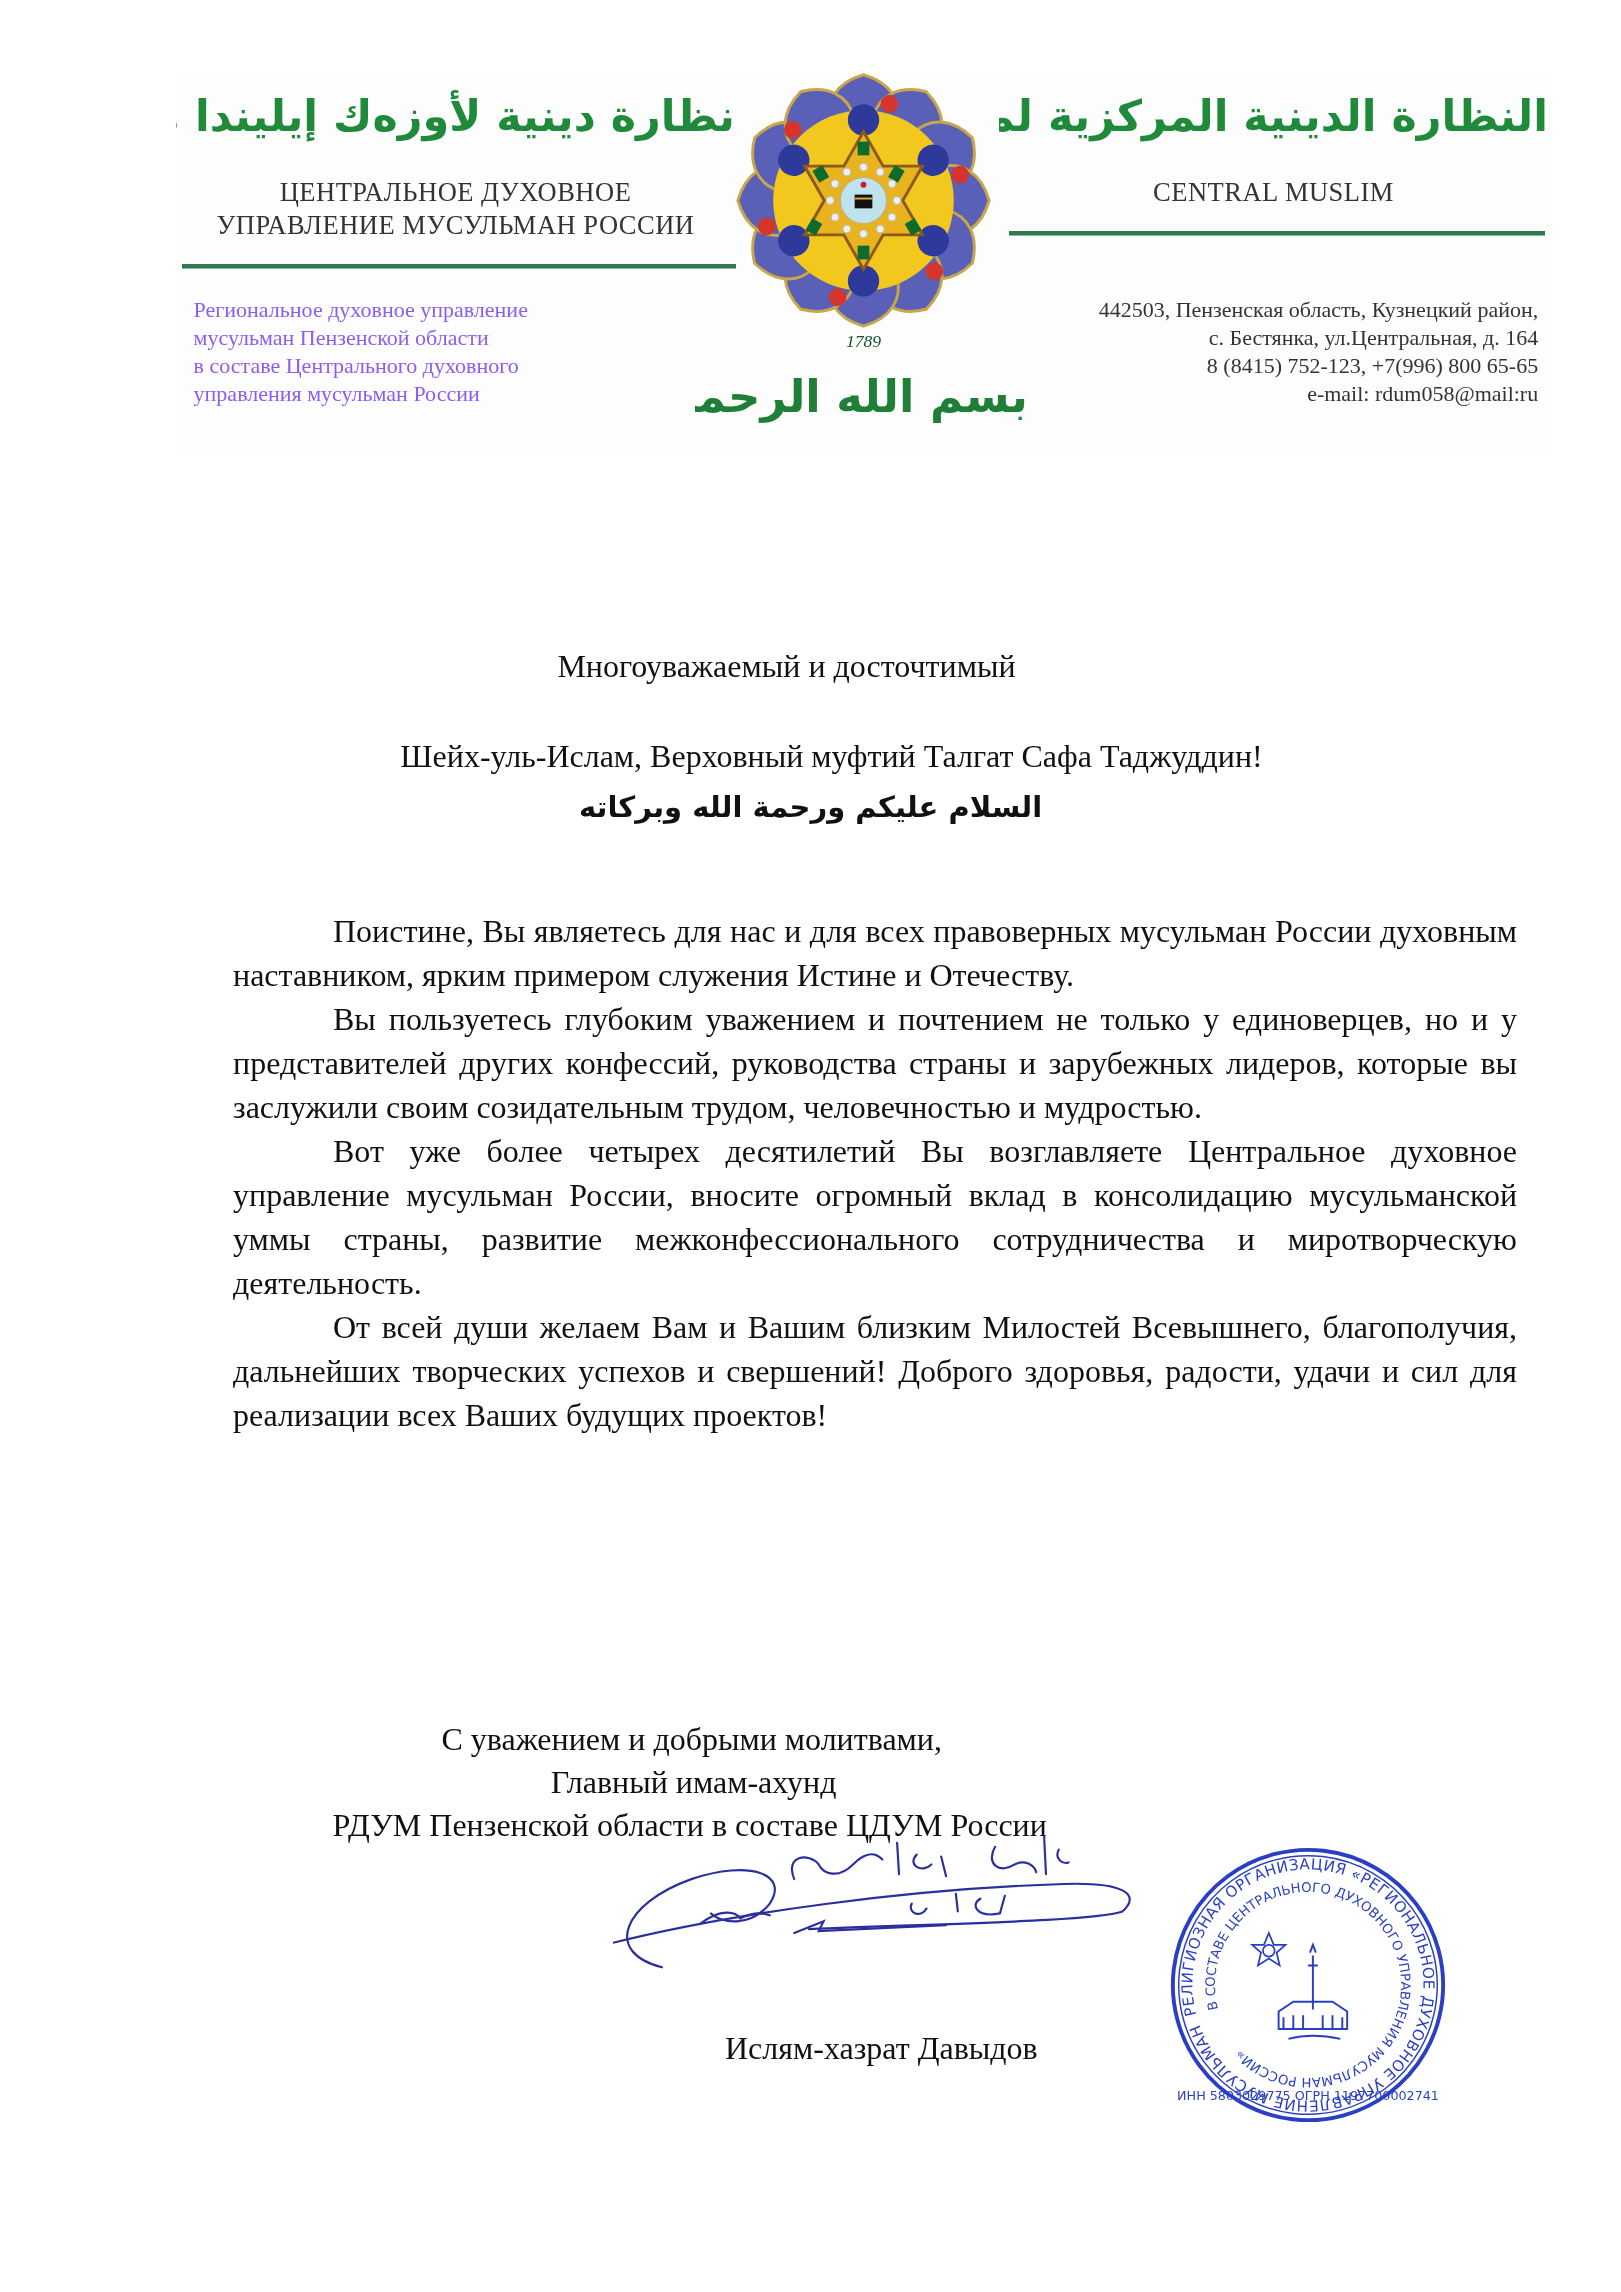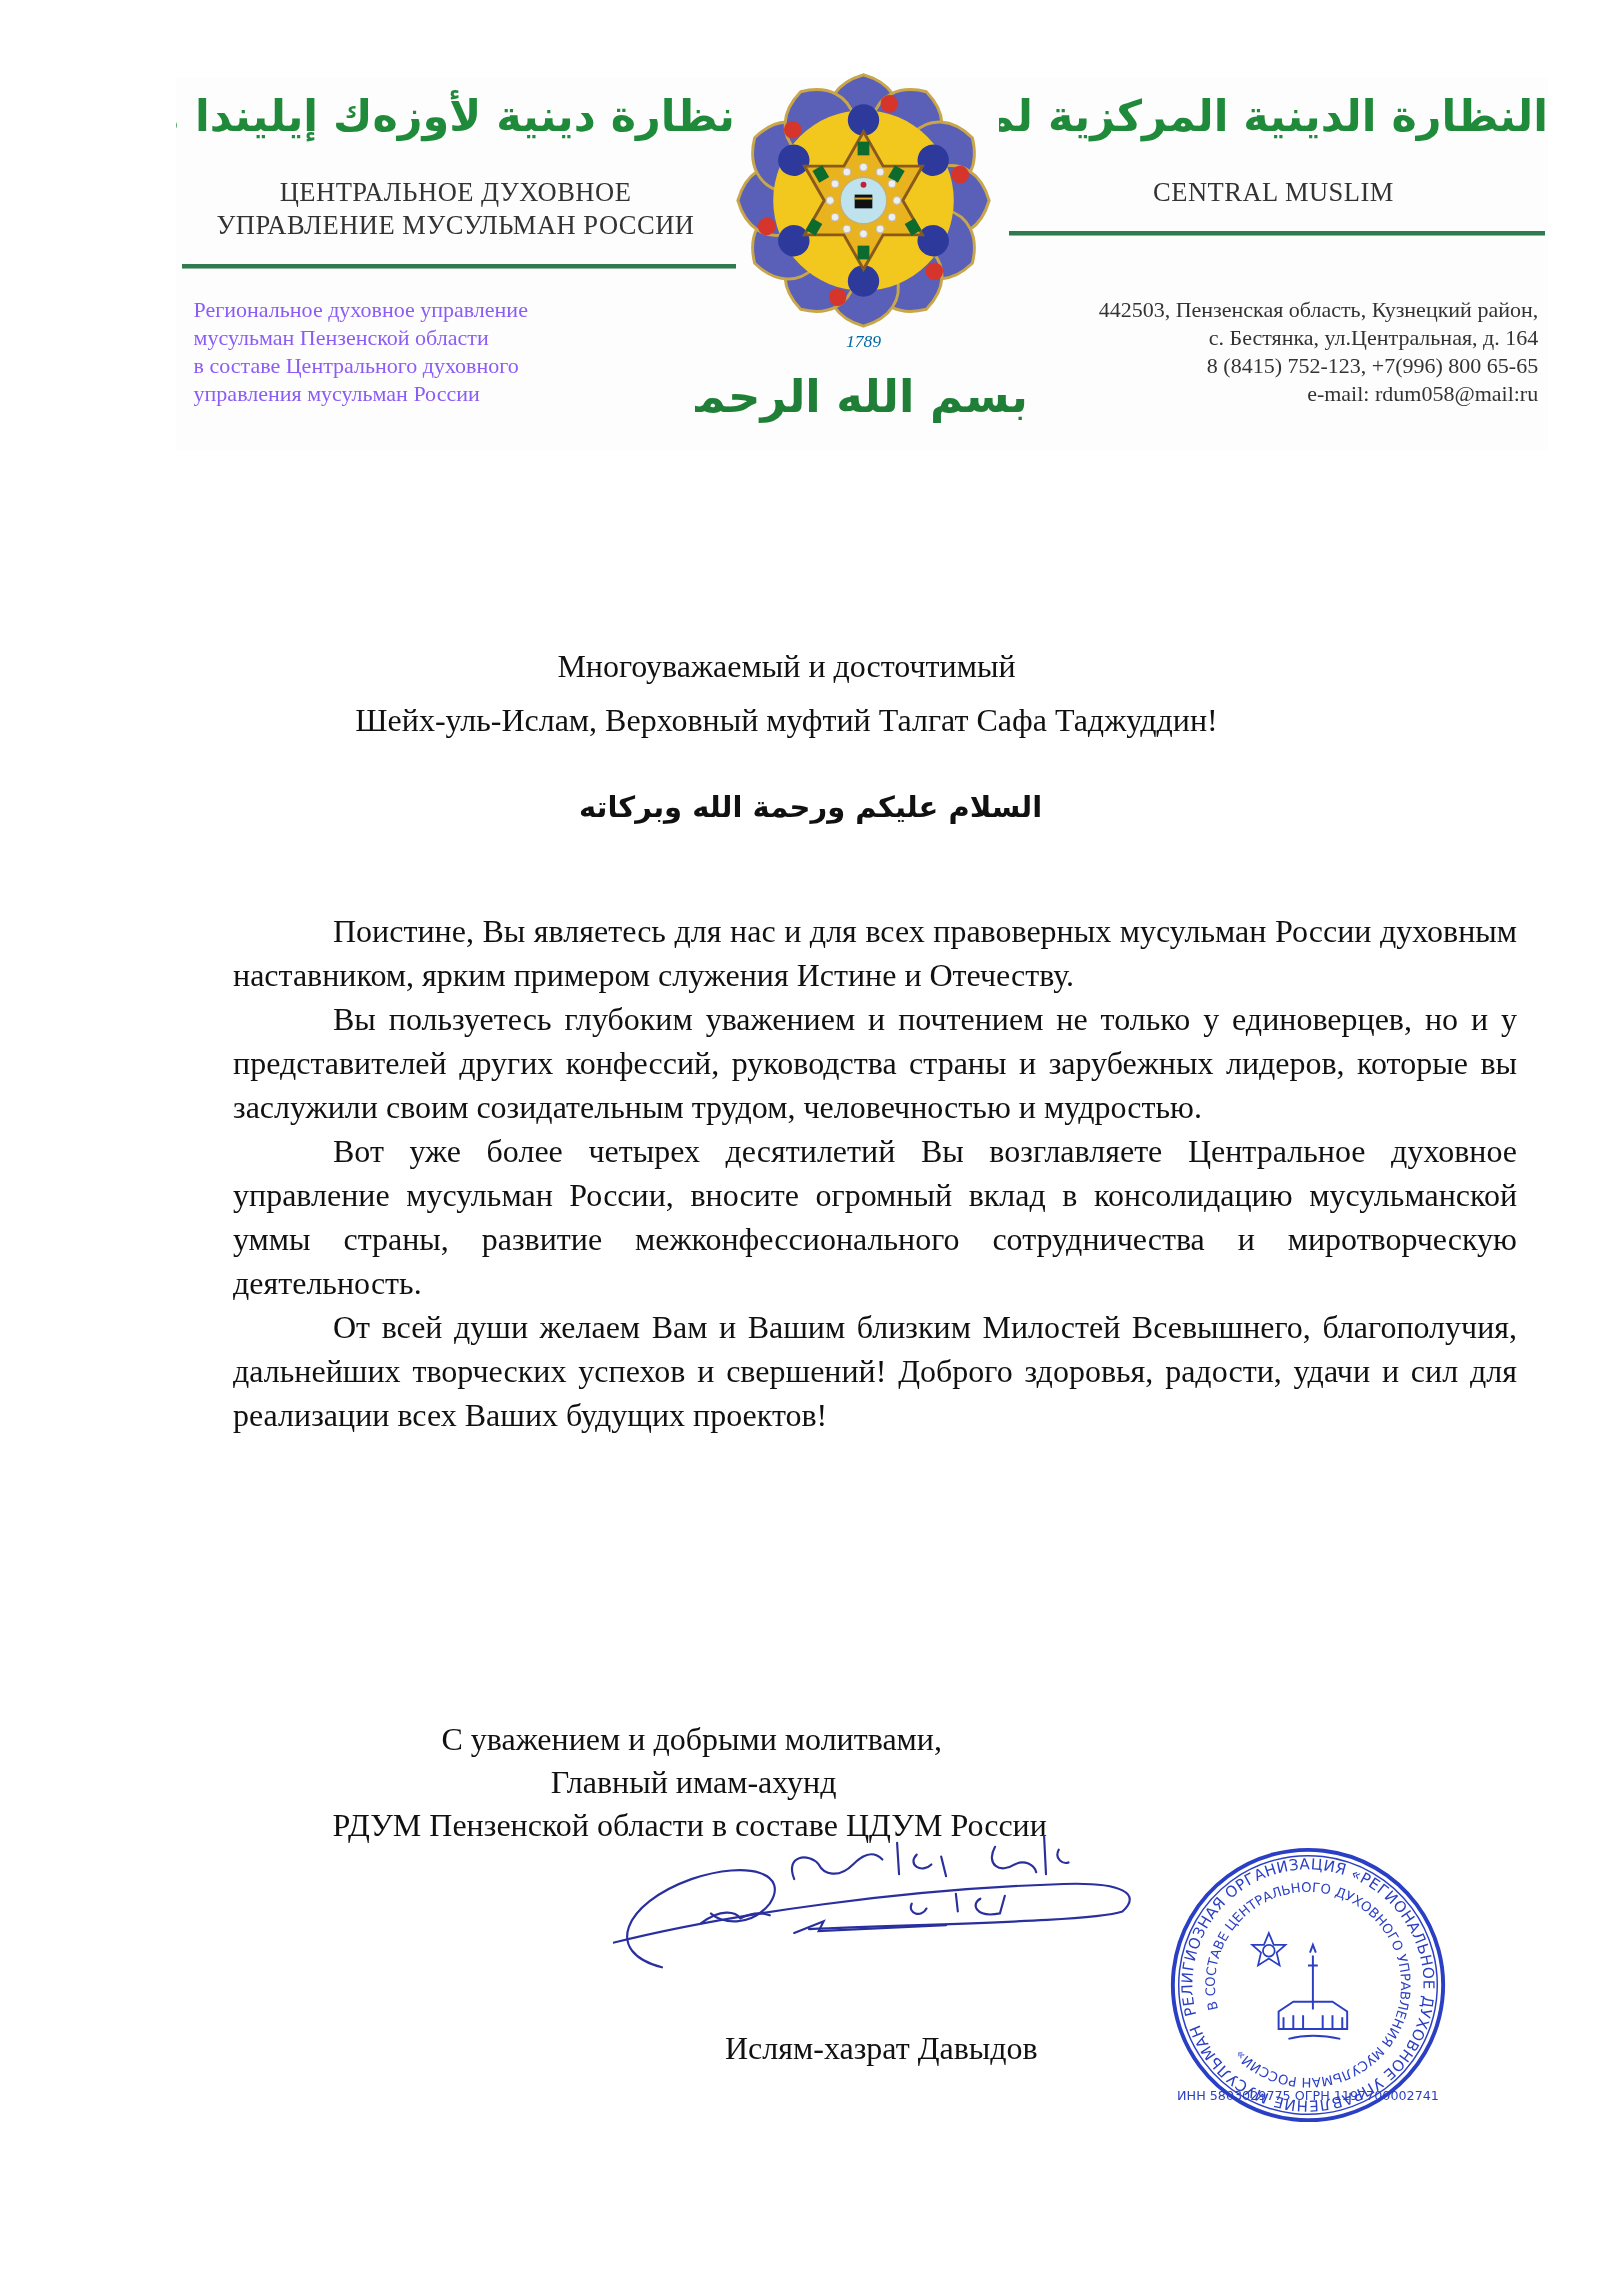--- a/index.html
+++ b/index.html
@@ -20,29 +20,29 @@
   .lh-left .green-rule { width: 554px; margin-left: 5.9px; }
   .lh-right .green-rule { width: 536px; margin-left: 9.8px; }
 
   .regional { position: absolute; left: 17.6px; top: 218px; font-family: "Liberation Serif", serif;
               font-size: 22px; line-height: 28px; color: #8b5cf6; }
   .contacts { position: absolute; right: 9.8px; top: 218px; text-align: right; font-family: "Liberation Serif", serif;
               font-size: 22px; line-height: 28px; color: #333; }
 
   .emblem { position: absolute; left: 555px; top: -9.8px; width: 265px; height: 265px; }
   .founded-year { position: absolute; left: 555px; top: 253px; width: 265px; text-align: center;
-                  font-style: italic; color: #0369a1; font-size: 17.6px; }
+                  font-style: italic; color: #14532d; font-size: 17.6px; }
   .basmala { position: absolute; left: 519px; top: 276px; width: 333px; height: 88px; text-align: center;
              font-family: "DejaVu Sans", sans-serif; color: #1f7f37; font-size: 45px; line-height: 86px;
              direction: rtl; font-weight: bold; white-space: nowrap; overflow: hidden; }
 
   
   .salutation { position: absolute; left: 0; width: 1573px; text-align: center; font-size: 32px; line-height: 49px; }
   .sal-1 { top: 642px; }
-  .sal-2 { top: 696px; }
+  .sal-2 { top: 732px; margin-left: 45px; }
   .arabic-greeting { position: absolute; left: 0; width: 1621px; top: 786px; text-align: center; direction: rtl;
                      font-family: "DejaVu Sans", sans-serif; font-weight: bold; font-size: 29px; line-height: 43px; }
 
   .body-text { position: absolute; left: 233px; width: 1284px; top: 909px; font-size: 32px; line-height: 44px;
                text-align: justify; }
   .body-text p { margin: 0; text-indent: 100px; }
 
   .closing { position: absolute; left: 0; width: 1399px; top: 1718px; text-align: center; font-size: 32px; line-height: 43px; }
   .closing div { position: relative; }
   .closing .c1 { left: -7.8px; }

